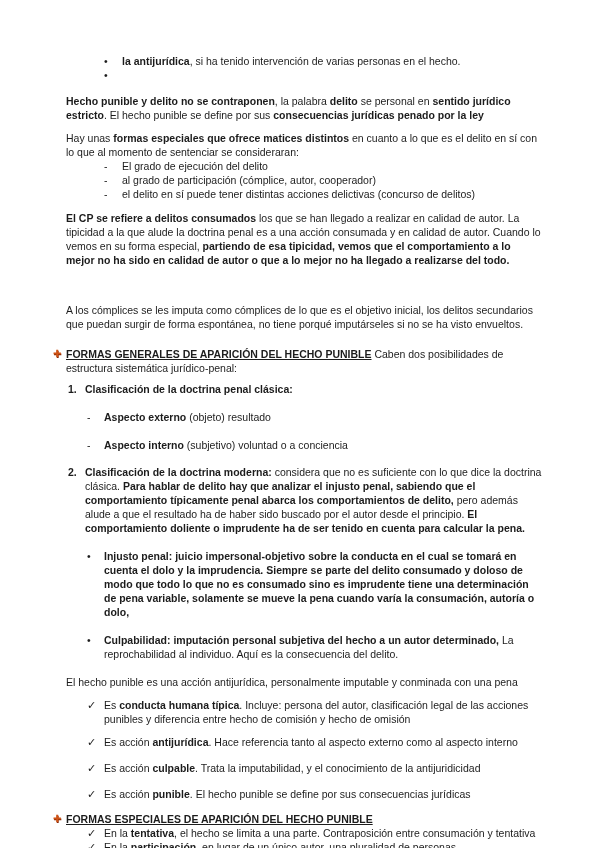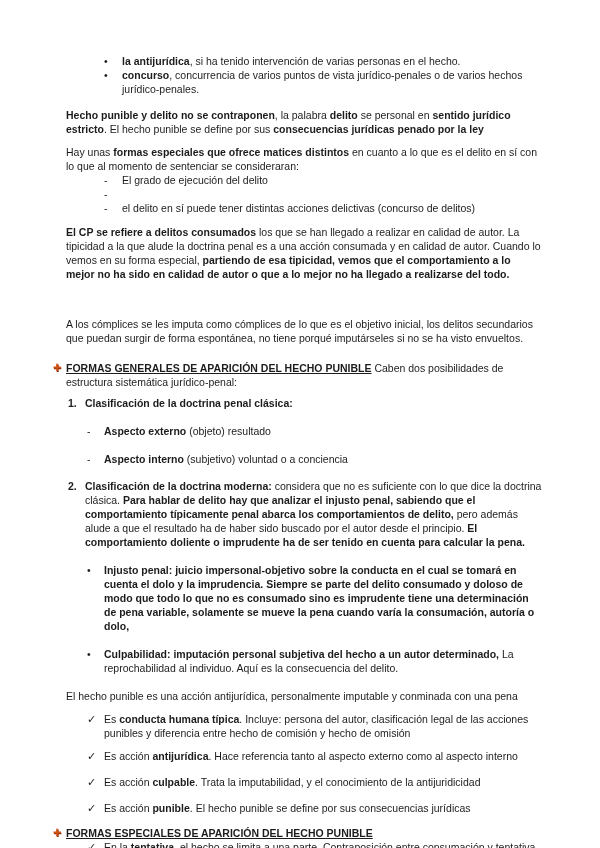--- a/index.html
+++ b/index.html
@@ -42,33 +42,33 @@
 <body>
 
 <div class="page">
 
   <div class="blk li lvl1 mb0">
     <span class="mk">•</span>
     <div class="tx"><span class="b">la antijurídica</span><span>, si ha tenido intervención de varias personas en el hecho.</span></div>
   </div>
   <div class="blk li lvl1 mb12">
     <span class="mk">•</span>
-    <div class="tx"><span class="b">concurso</span><span>, concurrencia de varios puntos de vista jurídico-penales o de varios hechos jurídico-penales.</span></div>
   </div>
 
   <div class="blk mb9"><span class="b">Hecho punible y delito no se contraponen</span><span>, la palabra </span><span class="b">delito</span><span> se personal en </span><span class="b">sentido jurídico estricto</span><span>. El hecho punible se define por sus </span><span class="b">consecuencias jurídicas penado por la ley</span></div>
 
   <div class="blk mb0"><span>Hay unas </span><span class="b">formas especiales que ofrece matices distintos</span><span> en cuanto a lo que es el delito en sí con lo que al momento de sentenciar se consideraran:</span></div>
 
   <div class="blk li lvl1 mb0">
     <span class="mk">-</span>
     <div class="tx"><span>El grado de ejecución del delito</span></div>
   </div>
   <div class="blk li lvl1 mb0">
     <span class="mk">-</span>
+    <div class="tx"><span>al grado de participación (cómplice, autor, cooperador)</span></div>
   </div>
   <div class="blk li lvl1 mb10">
     <span class="mk">-</span>
     <div class="tx"><span>el delito en sí puede tener distintas acciones delictivas (concurso de delitos)</span></div>
   </div>
 
   <div class="blk mb0"><span class="b">El CP se refiere a delitos consumados</span><span> los que se han llegado a realizar en calidad de autor. La tipicidad a la que alude la doctrina penal es a una acción consumada y en calidad de autor. Cuando lo vemos en su forma especial, </span><span class="b">partiendo de esa tipicidad, vemos que el comportamiento a lo mejor no ha sido en calidad de autor o que a lo mejor no ha llegado a realizarse del todo.</span></div>
   <div class="blk mb16"><span>A los cómplices se les imputa como cómplices de lo que es el objetivo inicial, los delitos secundarios que puedan surgir de forma espontánea, no tiene porqué imputárseles si no se ha visto envueltos.</span></div>
 
   <div class="blk heading mb7">

